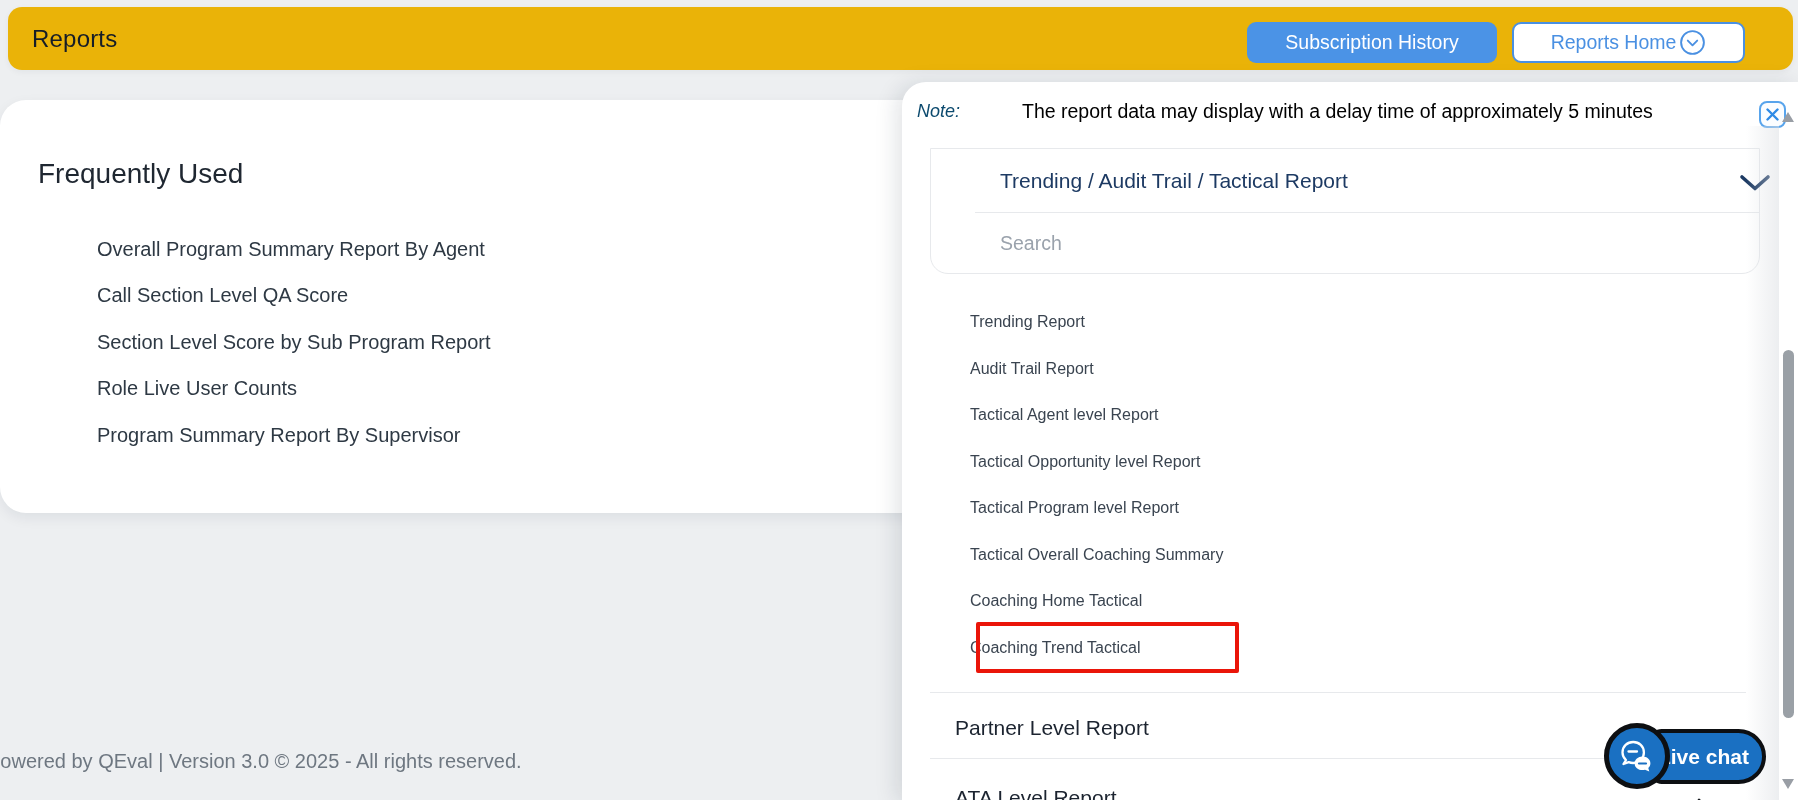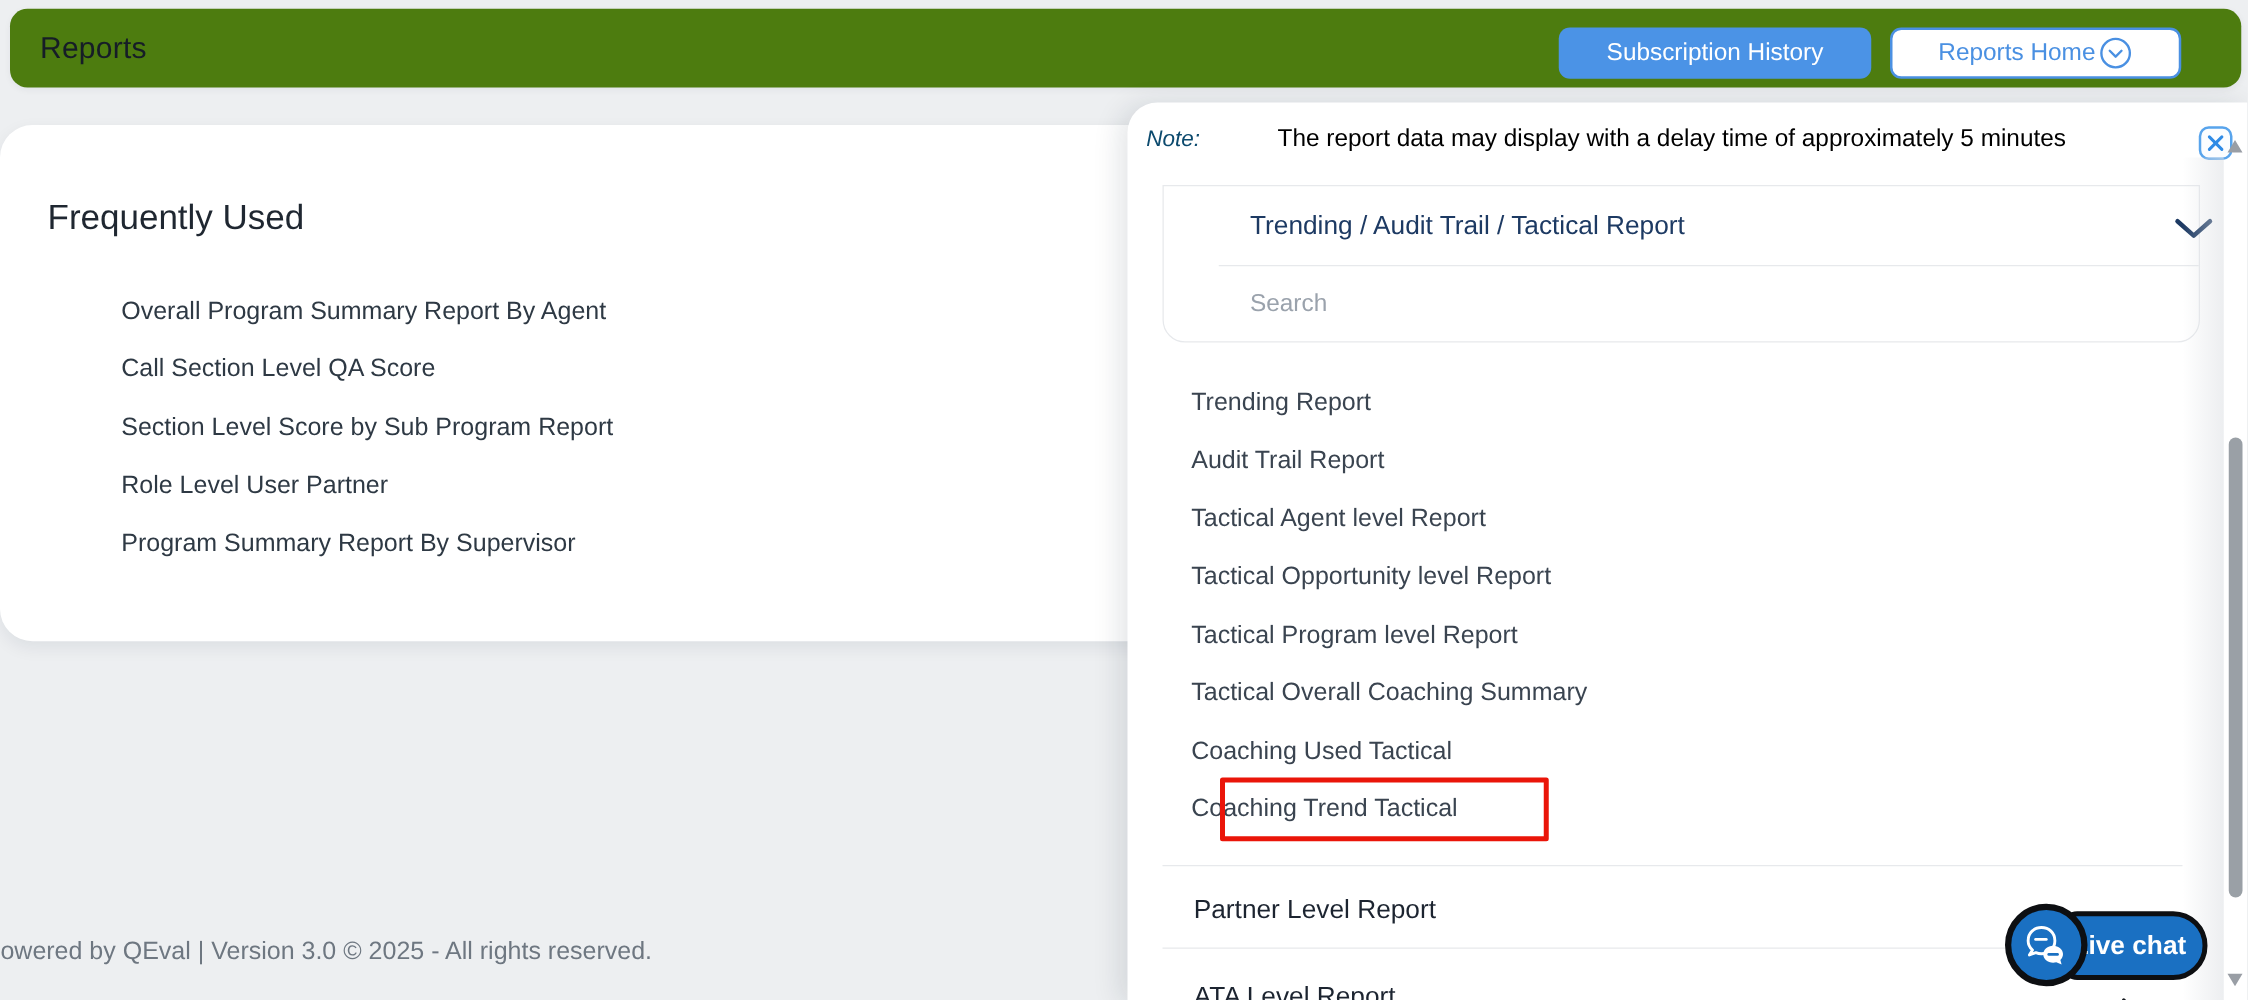--- a/index.html
+++ b/index.html
@@ -6,21 +6,21 @@
   html,body { width:1798px; height:800px; overflow:hidden; }
   body {
     font-family:"Liberation Sans", sans-serif;
     background:#edeff1;
     position:relative;
     color:#2b333d;
   }
   
   .header-card{
     position:absolute; left:8px; top:7px; width:1785px; height:63px;
-    background:#4d7c0f; border-radius:14px;
+    background:#eab308; border-radius:14px;
     box-shadow:0 2px 6px rgba(20,30,50,.05);
   }
   .page-title{
     position:absolute; left:24px; top:0; height:63px; line-height:63px;
     font-size:24px; color:#161d27; letter-spacing:.2px;
   }
   .btn-subscription{
     position:absolute; left:1239px; top:15px; width:250px; height:41px;
     background:#4b93e6; border-radius:9px; border:none;
     color:#fff; font-size:19.5px; font-weight:500; font-family:Liberation Sans, sans-serif;
@@ -86,22 +86,22 @@
   }
   .accordion-chevron{ position:absolute; left:764px; top:25px; }
   .search-input{
     width:100%; height:60px; border:none; outline:none; background:transparent;
     padding:0 25px; font-size:19.5px; font-family:inherit; color:#333c48;
     border-radius:0 0 18px 18px;
   }
   .search-input::placeholder{ color:#9aa2ac; }
   .report-list{ position:absolute; left:0; top:217px; right:38px; }
   .report-item{
-    height:46.5px; padding-left:51px; display:flex; align-items:center;
-    font-size:20px; color:#3a4450; cursor:pointer; white-space:nowrap;
+    height:46.5px; padding-left:68px; display:flex; align-items:center;
+    font-size:16px; color:#3a4450; cursor:pointer; white-space:nowrap;
   }
   .highlight-box{
     position:absolute; left:74px; top:540px; width:263px; height:51px;
     border:4px solid #ea1509; border-radius:2px; z-index:2; pointer-events:none;
   }
   .panel-divider{ position:absolute; left:28px; right:52px; border-top:1px solid #e7e9ec; }
   .divider-1{ top:610px; }
   .divider-2{ top:676px; }
   .collapsed-row{
     position:absolute; left:53px; height:44px; line-height:44px;
@@ -163,21 +163,21 @@
     </span>
   </button>
 </div>
 
 <div class="main-card">
   <div class="freq-title">Frequently Used</div>
   <div class="freq-list">
     <div class="freq-item">Overall Program Summary Report By Agent</div>
     <div class="freq-item">Call Section Level QA Score</div>
     <div class="freq-item">Section Level Score by Sub Program Report</div>
-    <div class="freq-item">Role Level User Partner</div>
+    <div class="freq-item">Role Live User Counts</div>
     <div class="freq-item">Program Summary Report By Supervisor</div>
   </div>
 </div>
 
 <div class="footer-text">Powered by QEval | Version 3.0 © 2025 - All rights reserved.</div>
 
 <div class="report-panel">
 
   <div class="note-label">Note:</div>
   <div class="note-text">The report data may display with a delay time of approximately 5 minutes</div>
@@ -200,21 +200,21 @@
     <input class="search-input" type="text" placeholder="Search" style="">
   </div>
 
   <div class="report-list">
     <div class="report-item">Trending Report</div>
     <div class="report-item">Audit Trail Report</div>
     <div class="report-item">Tactical Agent level Report</div>
     <div class="report-item">Tactical Opportunity level Report</div>
     <div class="report-item">Tactical Program level Report</div>
     <div class="report-item">Tactical Overall Coaching Summary</div>
-    <div class="report-item">Coaching Used Tactical</div>
+    <div class="report-item">Coaching Home Tactical</div>
     <div class="report-item">Coaching Trend Tactical</div>
   </div>
   <div class="highlight-box"></div>
 
   <div class="panel-divider divider-1"></div>
   <div class="collapsed-row partner-row">Partner Level Report</div>
   <span class="row-chevron chev-partner">
     <svg width="28" height="36" viewBox="0 0 28 36">
         <polyline points="8,6 20,18 8,30" fill="none" stroke="#15191e" stroke-width="2.6" stroke-linecap="round" stroke-linejoin="round"></polyline>
       </svg>

